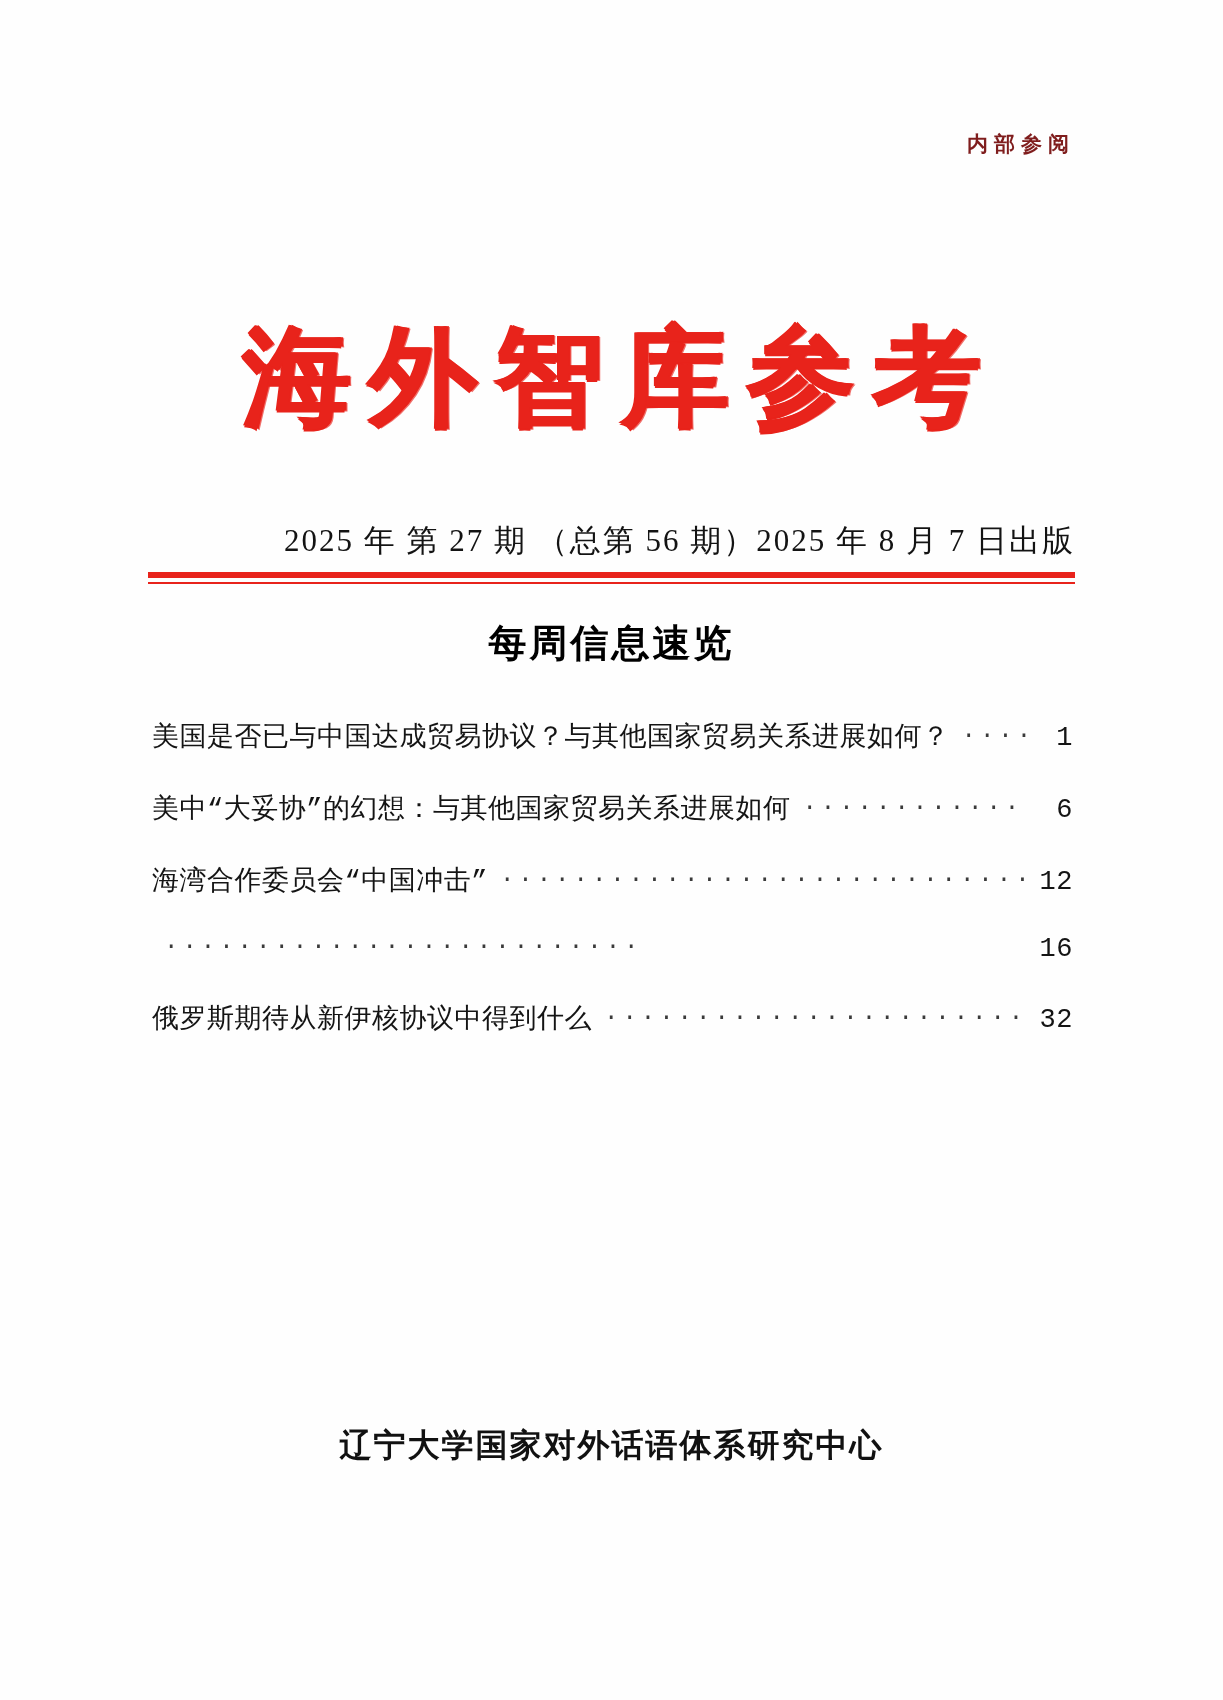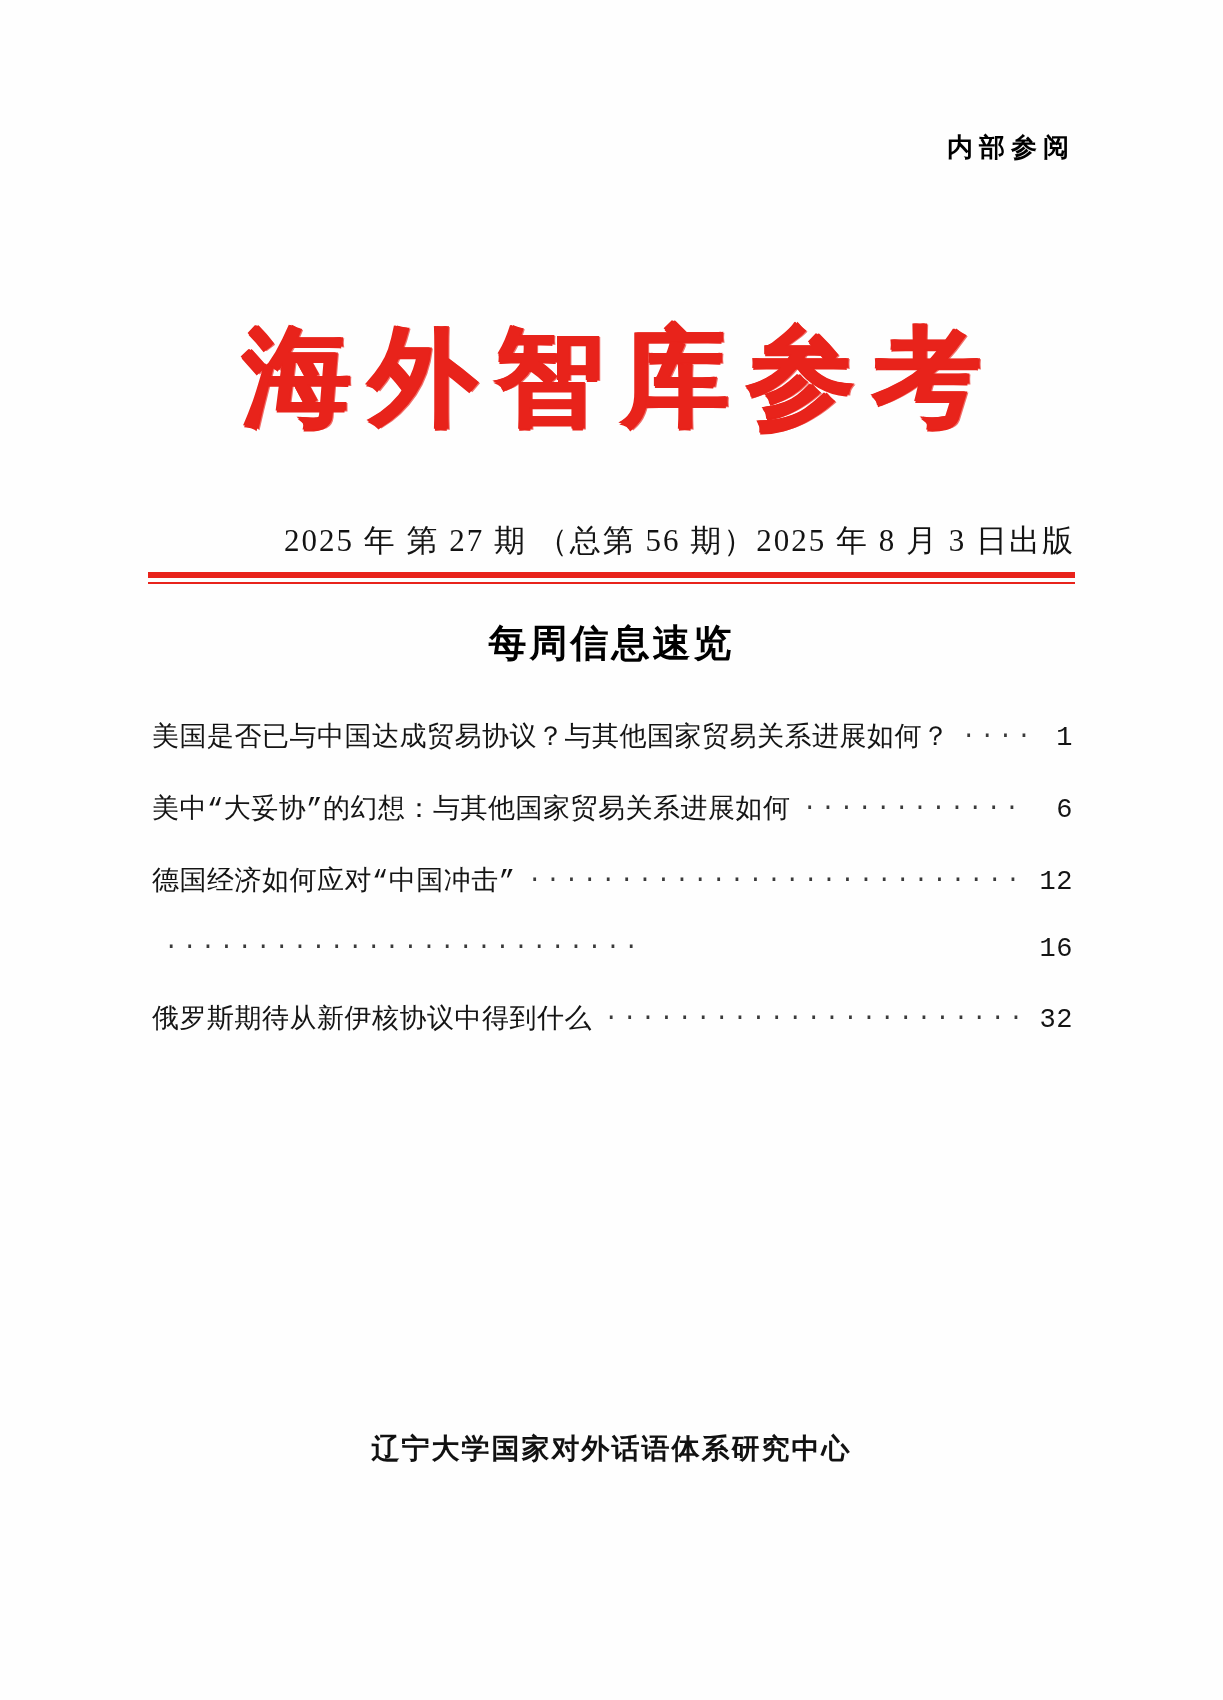--- a/index.html
+++ b/index.html
@@ -16,23 +16,23 @@
     overflow: hidden;
     box-sizing: border-box;
   }
 
   
   .internal-notice {
     position: absolute;
     top: 130px;
     right: 148px;
     font-family: Liberation Mono, monospace;
-    font-size: 26px;
+    font-size: 21px;
     letter-spacing: 6px;
-    color: #000000;
+    color: #7f1d1d;
     font-weight: 600;
   }
 
   
   .masthead {
     position: absolute;
     top: 318px;
     left: 0;
     width: 100%;
     text-align: center;
@@ -134,37 +134,37 @@
 
   
   .footer {
     position: absolute;
     bottom: 232px;
     left: 0;
     width: 100%;
     text-align: center;
     font-family: "DejaVu Sans", sans-serif;
     font-weight: 700;
-    font-size: 28px;
+    font-size: 32px;
     letter-spacing: 2px;
     color: #111111;
   }
 </style>
 </head>
 <body>
 
 <div class="page">
 
   <div class="internal-notice">内部参阅</div>
 
   <div class="masthead">海外智库参考</div>
 
   <div class="issue-row">
     <div class="issue-left">2025 年  第 27 期 （总第 56 期）</div>
-    <div class="issue-right">2025 年 8 月 3 日出版</div>
+    <div class="issue-right">2025 年 8 月 7 日出版</div>
   </div>
 
   <div class="rule-wrap">
     <div class="rule-thick"></div>
     <div class="rule-thin"></div>
   </div>
 
   <div class="toc-title">每周信息速览</div>
 
   <div class="toc">
@@ -175,21 +175,21 @@
       <span class="toc-page">1</span>
     </div>
 
     <div class="toc-item">
       <span class="toc-text">美中“大妥协”的幻想：与其他国家贸易关系进展如何</span>
       <span class="toc-dots">······························</span>
       <span class="toc-page">6</span>
     </div>
 
     <div class="toc-item">
-      <span class="toc-text">德国经济如何应对“中国冲击”</span>
+      <span class="toc-text">海湾合作委员会“中国冲击”</span>
       <span class="toc-dots">····················································</span>
       <span class="toc-page">12</span>
     </div>
 
     <div class="toc-item">
       <span class="toc-dots">··························</span>
       <span class="toc-page">16</span>
     </div>
 
     <div class="toc-item">

